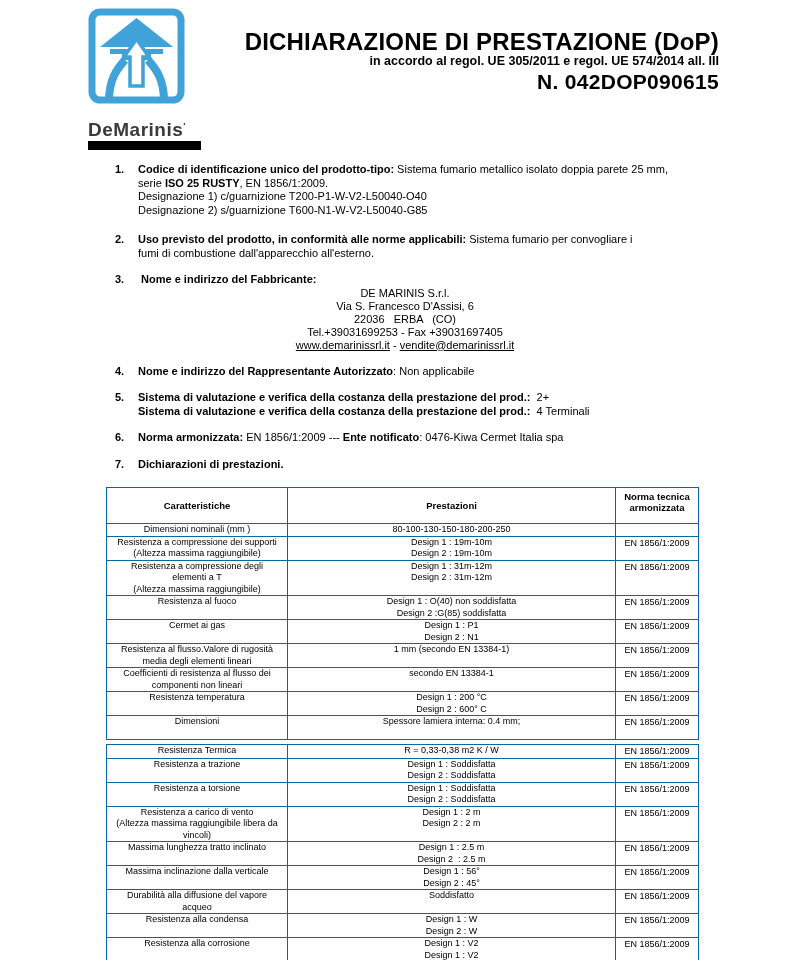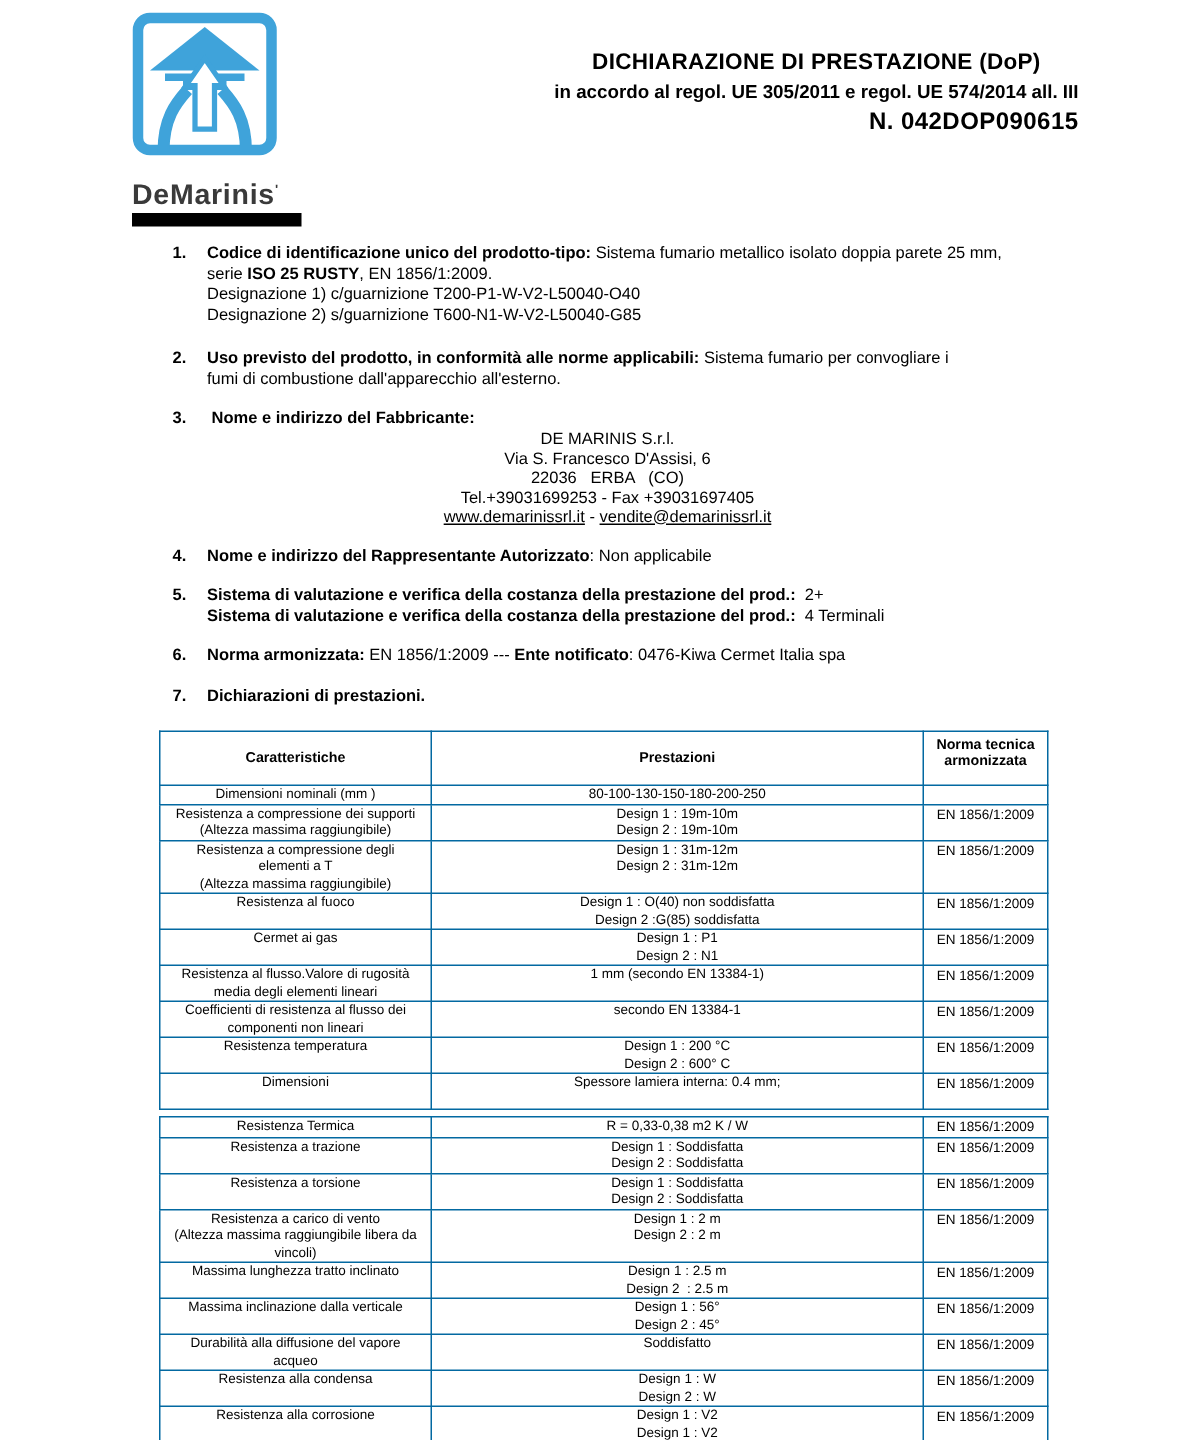--- a/index.html
+++ b/index.html
@@ -15,23 +15,23 @@
   .page{position:relative;width:800px;height:960px;background:#fff;overflow:hidden;}
 
   
   .logo{position:absolute;left:88px;top:8px;width:113px;}
   .logo svg{display:block;}
   .brand{font-size:19px;font-weight:bold;color:var(--wordmark);letter-spacing:.5px;margin-top:13px;line-height:18px;white-space:nowrap;}
   .brand sup{font-size:9px;vertical-align:super;}
   .logo-bar{height:9px;background:#000;margin-top:2px;width:113px;}
 
   .titleblock{position:absolute;right:81px;top:31px;text-align:right;}
-  .doc-title{font-size:15px;font-weight:bold;line-height:21px;letter-spacing:.2px;text-align:center;}
+  .doc-title{font-size:24px;font-weight:bold;line-height:21px;letter-spacing:.2px;}
   .doc-subtitle{font-size:12.5px;font-weight:bold;line-height:15px;margin-top:2px;}
-  .doc-number{font-size:16px;font-weight:bold;line-height:19px;margin-top:3px;letter-spacing:.3px;}
+  .doc-number{font-size:21px;font-weight:bold;line-height:19px;margin-top:3px;letter-spacing:.3px;}
 
   
   .items{position:absolute;left:115px;top:163px;width:612px;font-size:11px;line-height:13.5px;}
   .item{display:flex;margin-bottom:13px;}
   .item-1{margin-bottom:16px;}
   .num{width:23px;flex:none;font-weight:bold;}
   .content{flex:1;}
   .content span,.content .line{white-space:pre-wrap;}
   .b{font-weight:bold;}
   .addr{width:534px;text-align:center;line-height:13px;white-space:pre-wrap;}

